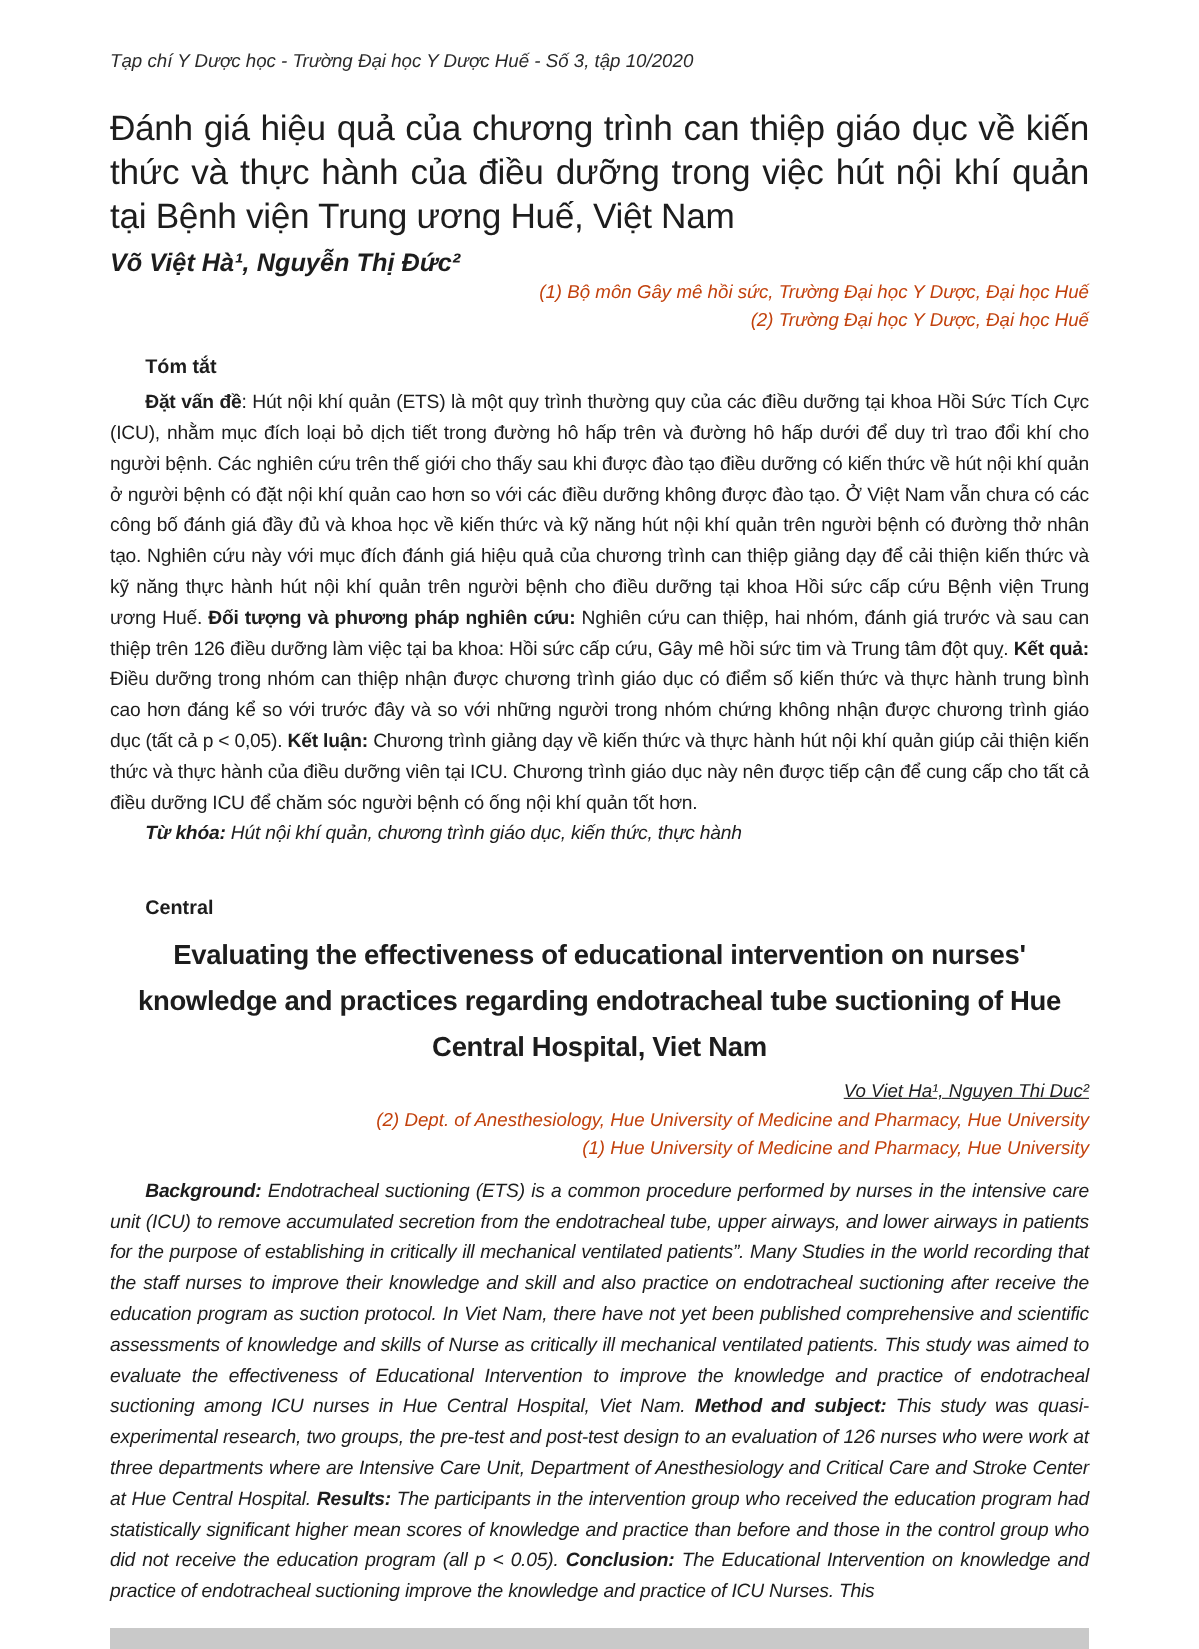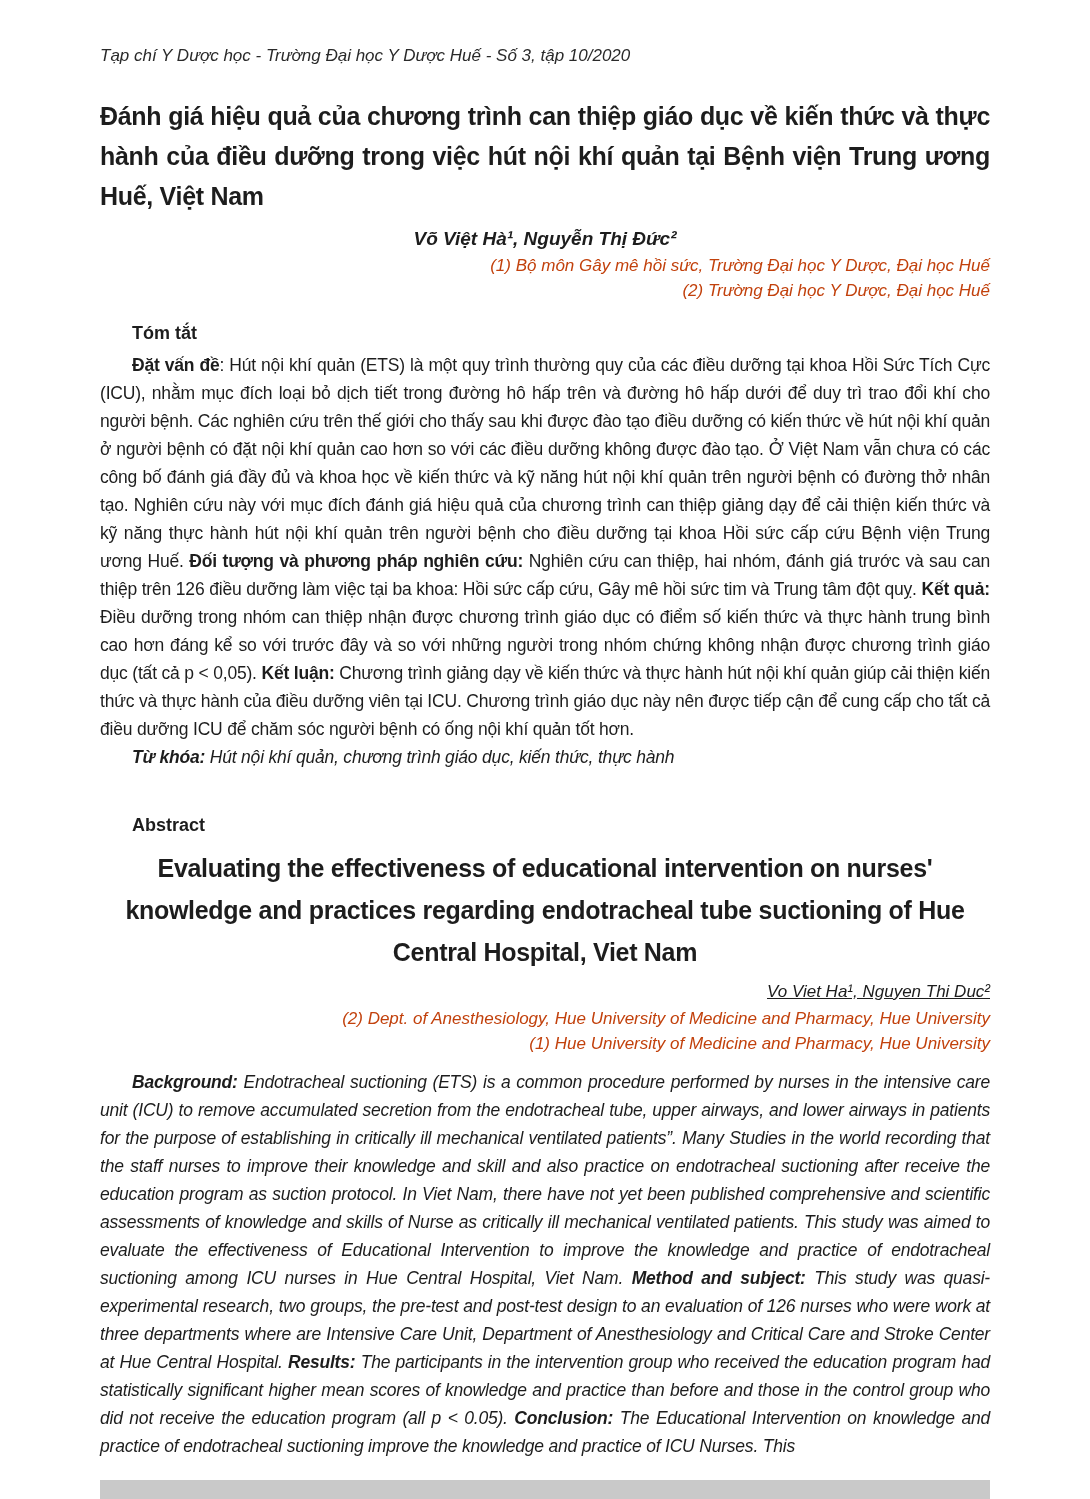--- a/index.html
+++ b/index.html
@@ -17,30 +17,30 @@
   }
   .b{font-weight:bold;}
   .i{font-style:italic;}
   .journal-header{
     font-size:17px;
     font-style:italic;
     color:#2a2a2a;
     margin-bottom:30px;
   }
   .title-vi{
-    font-size:25px;
-    font-weight:bold;
+    font-size:32px;
+    font-weight:normal;
     line-height:40px;
     letter-spacing:-0.3px;
     text-align:justify;
     margin:0 0 10px 0;
   }
   .authors{
-    text-align:center;
-    font-size:19px;
+    text-align:left;
+    font-size:23px;
     font-weight:bold;
     font-style:italic;
     line-height:25px;
     margin-bottom:2px;
   }
   .affil{
     text-align:right;
     font-size:17px;
     font-style:italic;
     line-height:25px;
@@ -117,21 +117,21 @@
   <div class="affil">(1) Bộ môn Gây mê hồi sức, Trường Đại học Y Dược, Đại học Huế</div>
 
   <div class="affil">(2) Trường Đại học Y Dược, Đại học Huế</div>
 
   <div class="section-heading">Tóm tắt</div>
 
   <p class="body-para"><span class="b">Đặt vấn đề</span><span>: Hút nội khí quản (ETS) là một quy trình thường quy của các điều dưỡng tại khoa Hồi Sức Tích Cực (ICU), nhằm mục đích loại bỏ dịch tiết trong đường hô hấp trên và đường hô hấp dưới để duy trì trao đổi khí cho người bệnh. Các nghiên cứu trên thế giới cho thấy sau khi được đào tạo điều dưỡng có kiến thức về hút nội khí quản ở người bệnh có đặt nội khí quản cao hơn so với các điều dưỡng không được đào tạo. Ở Việt Nam vẫn chưa có các công bố đánh giá đầy đủ và khoa học về kiến thức và kỹ năng hút nội khí quản trên người bệnh có đường thở nhân tạo. Nghiên cứu này với mục đích đánh giá hiệu quả của chương trình can thiệp giảng dạy để cải thiện kiến thức và kỹ năng thực hành hút nội khí quản trên người bệnh cho điều dưỡng tại khoa Hồi sức cấp cứu Bệnh viện Trung ương Huế. </span><span class="b">Đối tượng và phương pháp nghiên cứu:</span><span> Nghiên cứu can thiệp, hai nhóm, đánh giá trước và sau can thiệp trên 126 điều dưỡng làm việc tại ba khoa: Hồi sức cấp cứu, Gây mê hồi sức tim và Trung tâm đột quỵ. </span><span class="b">Kết quả:</span><span> Điều dưỡng trong nhóm can thiệp nhận được chương trình giáo dục có điểm số kiến thức và thực hành trung bình cao hơn đáng kể so với trước đây và so với những người trong nhóm chứng không nhận được chương trình giáo dục (tất cả p &lt; 0,05). </span><span class="b">Kết luận:</span><span> Chương trình giảng dạy về kiến thức và thực hành hút nội khí quản giúp cải thiện kiến thức và thực hành của điều dưỡng viên tại ICU. Chương trình giáo dục này nên được tiếp cận để cung cấp cho tất cả điều dưỡng ICU để chăm sóc người bệnh có ống nội khí quản tốt hơn.</span></p>
 
   <p class="keywords"><span class="b i">Từ khóa:</span><span class="i"> Hút nội khí quản, chương trình giáo dục, kiến thức, thực hành</span></p>
 
-  <div class="section-heading abstract-heading">Abstract</div>
+  <div class="section-heading abstract-heading">Central</div>
 
   <h2 class="title-en">Evaluating the effectiveness of educational intervention on nurses' knowledge and practices regarding endotracheal tube suctioning of Hue Central Hospital, Viet Nam</h2>
 
   <div class="authors-en">Vo Viet Ha¹, Nguyen Thi Duc²</div>
 
   <div class="affil">(2) Dept. of Anesthesiology, Hue University of Medicine and Pharmacy, Hue University</div>
 
   <div class="affil">(1) Hue University of Medicine and Pharmacy, Hue University</div>
 
   <p class="body-para para-en"><span class="b">Background:</span><span> Endotracheal suctioning (ETS) is a common procedure performed by nurses in the intensive care unit (ICU) to remove accumulated secretion from the endotracheal tube, upper airways, and lower airways in patients for the purpose of establishing in critically ill mechanical ventilated patients”. Many Studies in the world recording that the staff nurses to improve their knowledge and skill and also practice on endotracheal suctioning after receive the education program as suction protocol. In Viet Nam, there have not yet been published comprehensive and scientific assessments of knowledge and skills of Nurse as critically ill mechanical ventilated patients. This study was aimed to evaluate the effectiveness of Educational Intervention to improve the knowledge and practice of endotracheal suctioning among ICU nurses in Hue Central Hospital, Viet Nam. </span><span class="b">Method and subject:</span><span> This study was quasi-experimental research, two groups, the pre-test and post-test design to an evaluation of 126 nurses who were work at three departments where are Intensive Care Unit, Department of Anesthesiology and Critical Care and Stroke Center at Hue Central Hospital. </span><span class="b">Results:</span><span> The participants in the intervention group who received the education program had statistically significant higher mean scores of knowledge and practice than before and those in the control group who did not receive the education program (all p &lt; 0.05). </span><span class="b">Conclusion:</span><span> The Educational Intervention on knowledge and practice of endotracheal suctioning improve the knowledge and practice of ICU Nurses. This</span></p>

